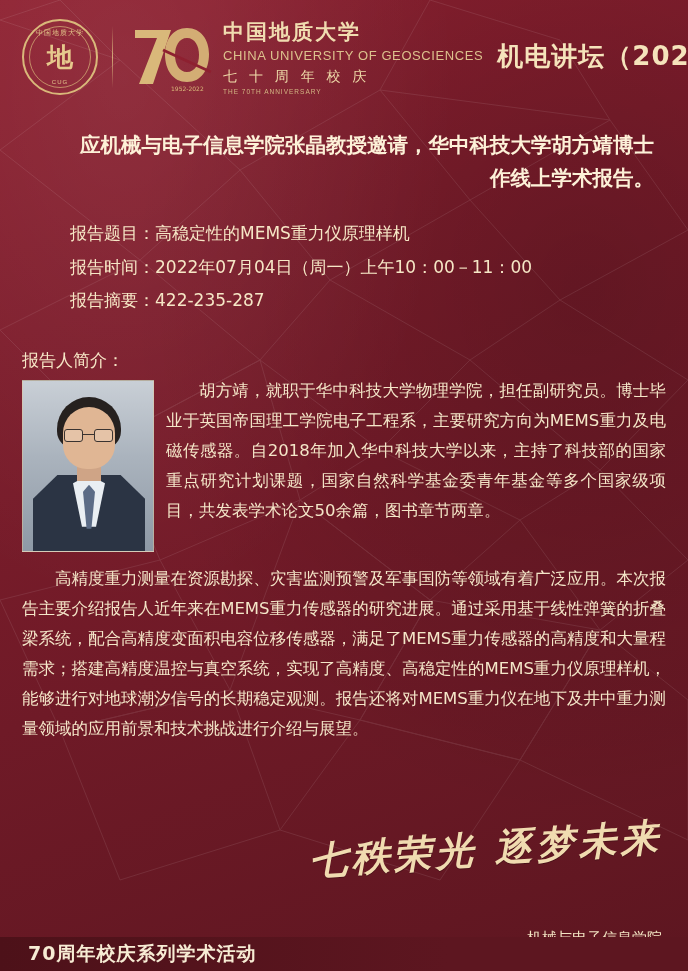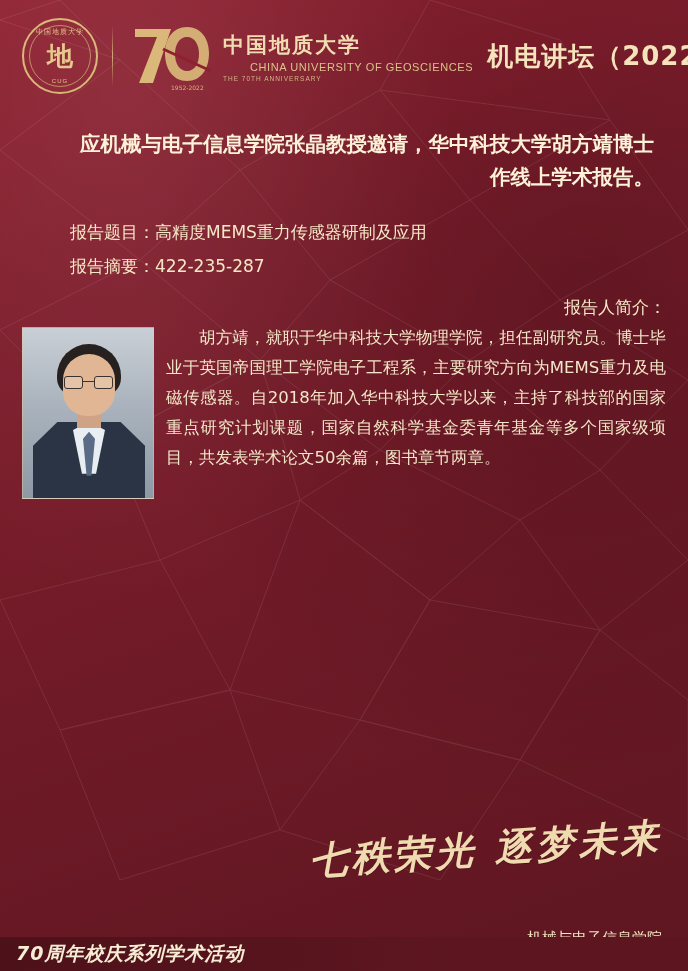--- a/index.html
+++ b/index.html
@@ -72,21 +72,21 @@
     display: flex; align-items: center; gap: 10px;
     flex: 0 0 auto;
   }
   .anniv-mark { width: 86px; height: 74px; flex: 0 0 auto; }
   .anniv-text { display: flex; flex-direction: column; gap: 2px; }
   .uni-cn {
     font-family: "DejaVu Sans", sans-serif;
     font-size: 21px; font-weight: bold; color: #f0dcb0; letter-spacing: 2px;
   }
   .uni-en {
-    font-size: 11px; color: #dcc characters; color: #dcc18d; letter-spacing: 0.6px; margin-left: 27px;
+    font-size: 13px; color: #dcc characters; color: #dcc18d; letter-spacing: 0.6px;
   }
   .anniv-cn {
     font-size: 14px; color: #eed9a8; letter-spacing: 4px; margin-top: 3px;
   }
   .anniv-en {
     font-size: 6.5px; color: #d3b684; letter-spacing: 1px;
   }
   .forum-title {
     margin-left: auto;
     padding-right: 8px;
@@ -116,25 +116,24 @@
     font-family: "DejaVu Sans", sans-serif;
     font-size: 17px;
     line-height: 1.95;
     color: #f6e7c6;
     white-space: nowrap;
   }
   .label { color: #f6e7c6; margin-left: 48px; }
 
   
   .section-label {
-    margin: 13px 22px 4px 22px;
+    margin: 32px 22px 4px 22px;
     font-family: Liberation Sans, sans-serif;
     font-size: 17px;
     color: #f6e7c6;
-    text-align: right;
   }
   .speaker-wrap {
     margin: 4px 22px 0 22px;
     overflow: hidden;
   }
   .photo {
     float: left;
     width: 132px; height: 172px;
     margin: 4px 12px 2px 0;
     border: 1px solid rgba(230,200,150,0.45);
@@ -214,25 +213,24 @@
     color: #f2e3c2;
   }
   .bottom-bar {
     position: absolute;
     left: 0; bottom: 0;
     width: 100%; height: 34px;
     background: linear-gradient(90deg, #4d1119 0%, #5d1620 65%, #5d1620 100%);
   }
   .bottom-slogan {
     position: absolute;
-    left: 16px; bottom: 4px;
+    left: 28px; bottom: 4px;
     font-family: "DejaVu Sans", sans-serif;
     font-size: 19px;
     font-weight: bold;
-    font-style: italic;
     color: #f7ecd4;
     letter-spacing: 1px;
   }
 </style>
 </head>
 <body>
 
 <div class="poster">
 
   <div class="poly-layer">
@@ -275,32 +273,36 @@
         <svg class="anniv-mark" viewBox="0 0 86 74">
           <path d="M8,10 L44,10 L26,64 L12,64 L30,18 L8,18 Z" fill="#d9b87a"></path>
           <path d="M60,8 C74,8 82,20 82,34 C82,50 74,62 60,62 C46,62 38,50 38,34 C38,20 46,8 60,8 Z
                    M60,18 C52,18 48,26 48,35 C48,44 52,52 60,52 C68,52 72,44 72,35 C72,26 68,18 60,18 Z" fill="#d9b87a" opacity="0.92"></path>
           <path d="M36,30 L84,52" stroke="#8e2030" stroke-width="3" fill="none"></path>
           <text x="44" y="71" font-size="6" fill="#d9b87a" font-family="DejaVu Sans">1952-2022</text>
         </svg>
         <div class="anniv-text">
           <div class="uni-cn">中国地质大学</div>
           <div class="uni-en">CHINA UNIVERSITY OF GEOSCIENCES</div>
+          <div class="anniv-cn">七 十 周 年 校 庆</div>
           <div class="anniv-en">THE 70TH ANNIVERSARY</div>
         </div>
       </div>
 
       <div class="forum-title">机电讲坛（2022-12）</div>
     </div>
 
     <div class="headline">应机械与电子信息学院张晶教授邀请，华中科技大学胡方靖博士作线上学术报告。</div>
 
     <div class="info-block">
       <div class="info-row">
-        <span class="label">报告题目：</span><span>高精度MEMS重力传感器研制及应用</span>
+        <span class="label">报告题目：</span><span>高稳定性的MEMS重力仪原理样机</span>
+      </div>
+      <div class="info-row">
+        <span class="label">报告时间：</span><span>2022年07月04日（周一）上午10：00－11：00</span>
       </div>
       <div class="info-row">
         <span class="label">报告摘要：</span><span>422-235-287</span>
       </div>
     </div>
 
     <div class="section-label">报告人简介：</div>
     <div class="speaker-wrap">
       <div class="photo">
         <div class="p-suit"></div>
@@ -309,20 +311,23 @@
         <div class="p-neck"></div>
         <div class="p-hair"></div>
         <div class="p-face"></div>
         <div class="p-glass-l"></div>
         <div class="p-glass-r"></div>
         <div class="p-bridge"></div>
       </div>
       <div class="body-text indent">胡方靖，就职于华中科技大学物理学院，担任副研究员。博士毕业于英国帝国理工学院电子工程系，主要研究方向为MEMS重力及电磁传感器。自2018年加入华中科技大学以来，主持了科技部的国家重点研究计划课题，国家自然科学基金委青年基金等多个国家级项目，共发表学术论文50余篇，图书章节两章。</div>
     </div>
 
+    <div class="abstract-wrap">
+      <div class="body-text indent">高精度重力测量在资源勘探、灾害监测预警及军事国防等领域有着广泛应用。本次报告主要介绍报告人近年来在MEMS重力传感器的研究进展。通过采用基于线性弹簧的折叠梁系统，配合高精度变面积电容位移传感器，满足了MEMS重力传感器的高精度和大量程需求；搭建高精度温控与真空系统，实现了高精度、高稳定性的MEMS重力仪原理样机，能够进行对地球潮汐信号的长期稳定观测。报告还将对MEMS重力仪在地下及井中重力测量领域的应用前景和技术挑战进行介绍与展望。</div>
+    </div>
 
   </div>
 
   <div class="calligraphy">七秩荣光 逐梦未来</div>
 
   <div class="footer-right">
     <div>机械与电子信息学院</div>
   </div>
 
   <div class="bottom-bar"></div>

